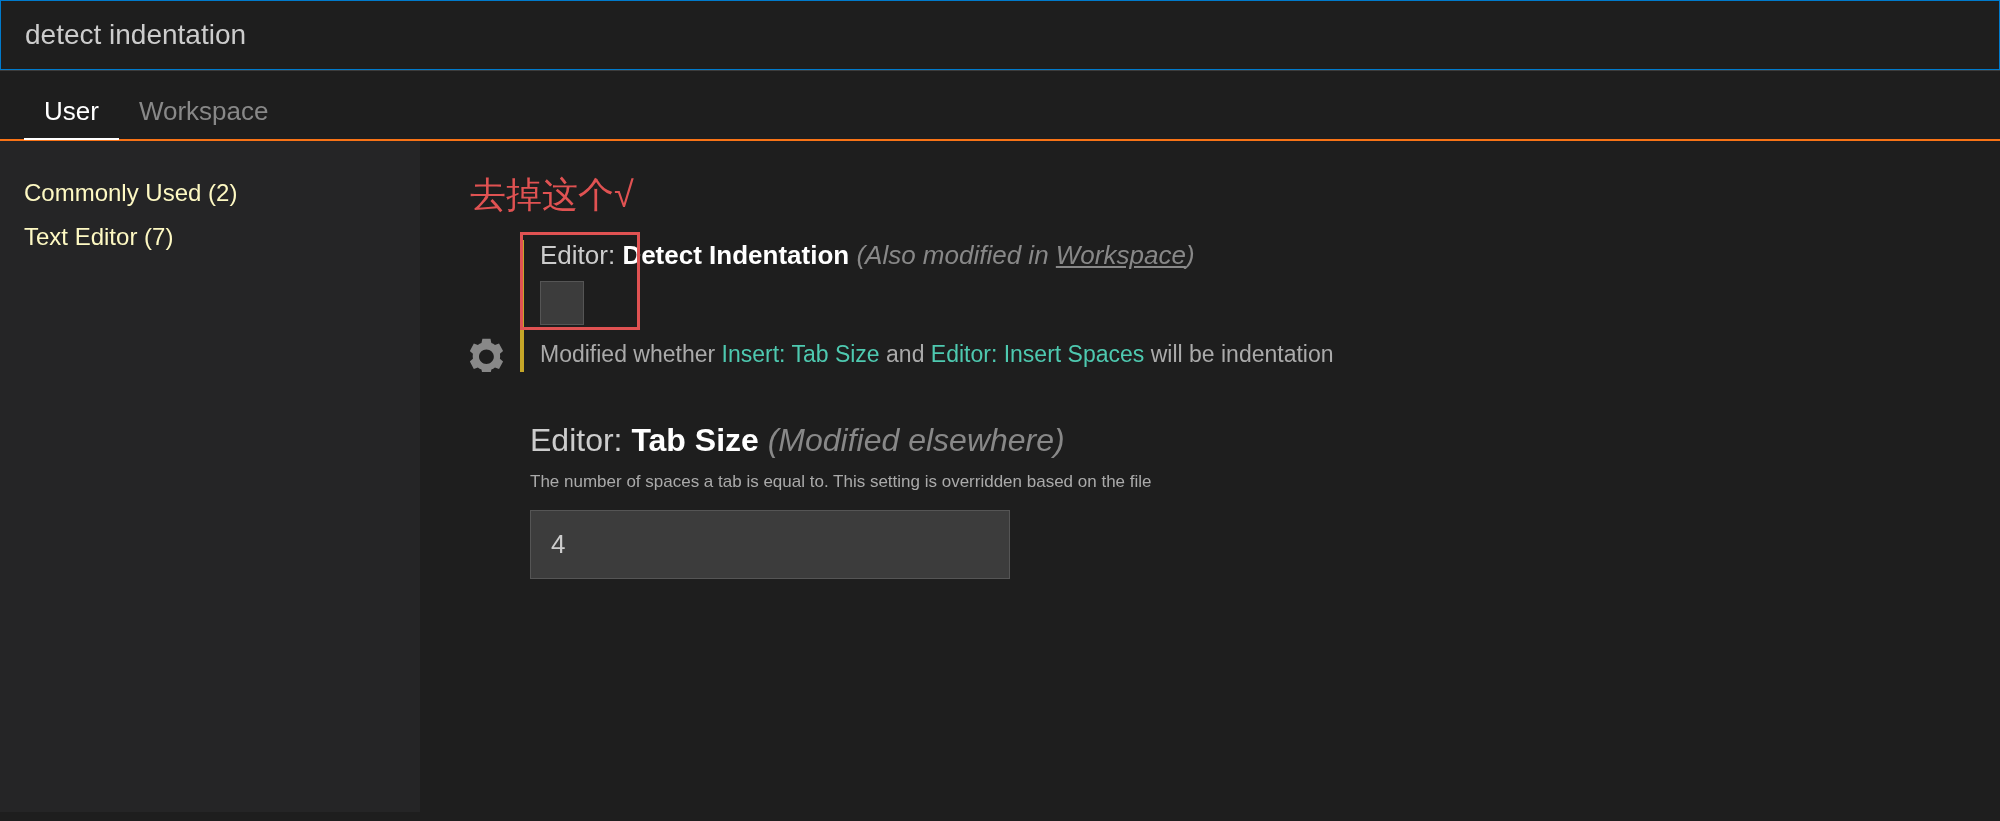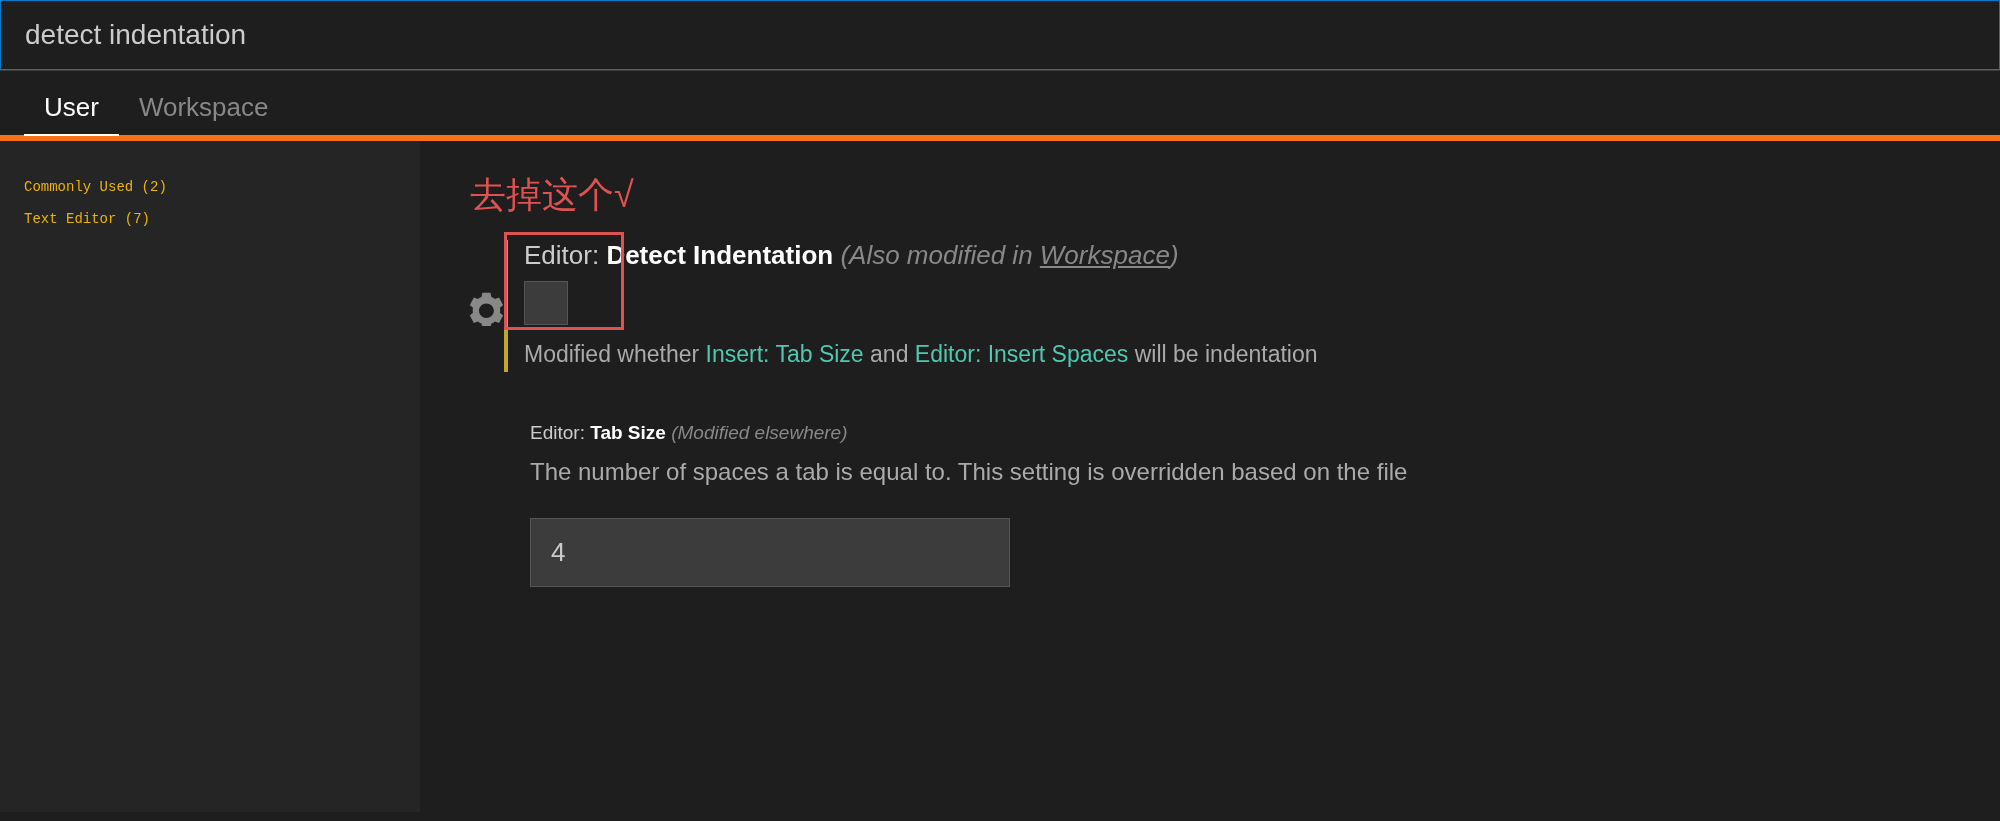--- a/index.html
+++ b/index.html
@@ -32,21 +32,21 @@
       padding: 18px 24px;
       outline: none;
       display: block;
     }
 
     .tabs-container {
       display: flex;
       align-items: flex-end;
       padding: 0 24px;
       background-color: #1e1e1e;
-      border-bottom: 6px solid #f97316;
+      border-bottom: 2px solid #f97316;
       height: 70px;
     }
 
     .tab {
       font-size: 26px;
       padding: 12px 20px;
       cursor: pointer;
       color: #888888;
       position: relative;
     }
@@ -71,25 +71,24 @@
     }
 
     .sidebar {
       width: 420px;
       padding: 30px 24px;
       background-color: #252526;
       flex-shrink: 0;
     }
 
     .sidebar-item {
-      font-size: 14px;
-      color: #eab308;
+      font-size: 24px;
+      color: #fef9c3;
       padding: 8px 0;
       cursor: pointer;
-      font-family: Liberation Mono, monospace;
     }
 
     .settings-content {
       flex: 1;
       padding: 30px 50px;
       overflow-y: auto;
       position: relative;
     }
 
     .annotation-text {
@@ -99,22 +98,22 @@
       margin-bottom: 20px;
       font-family: 'SimSun', sans-serif;
     }
 
     .setting-item {
       margin-bottom: 50px;
     }
 
     .setting-item-header {
       display: flex;
-      align-items: center;
-      gap: 8px;
+      align-items: flex-end;
+      gap: 24px;
     }
 
     .gear-icon {
       width: 36px;
       height: 36px;
       flex-shrink: 0;
       margin-top: 4px;
       color: #888888;
     }
 
@@ -186,41 +185,41 @@
       margin-top: 8px;
       line-height: 1.5;
     }
 
     .setting-description .link {
       color: #4ec9b0;
       text-decoration: none;
     }
 
     .setting-title2 {
-      font-size: 19px;
+      font-size: 32px;
       color: #cccccc;
       margin-bottom: 10px;
       margin-top: 16px;
     }
 
     .setting-title2 strong {
       color: #ffffff;
       font-weight: 700;
     }
 
     .setting-title2 em {
       color: #888888;
       font-style: italic;
     }
 
     .setting-description2 {
-      font-size: 24px;
+      font-size: 17px;
       color: #aaaaaa;
       line-height: 1.5;
-      margin-bottom: 28px;
+      margin-bottom: 16px;
     }
 
     .number-input-box {
       width: 480px;
       background-color: #3c3c3c;
       border: 1px solid #555555;
       color: #cccccc;
       font-size: 26px;
       padding: 18px 20px;
       display: block;

